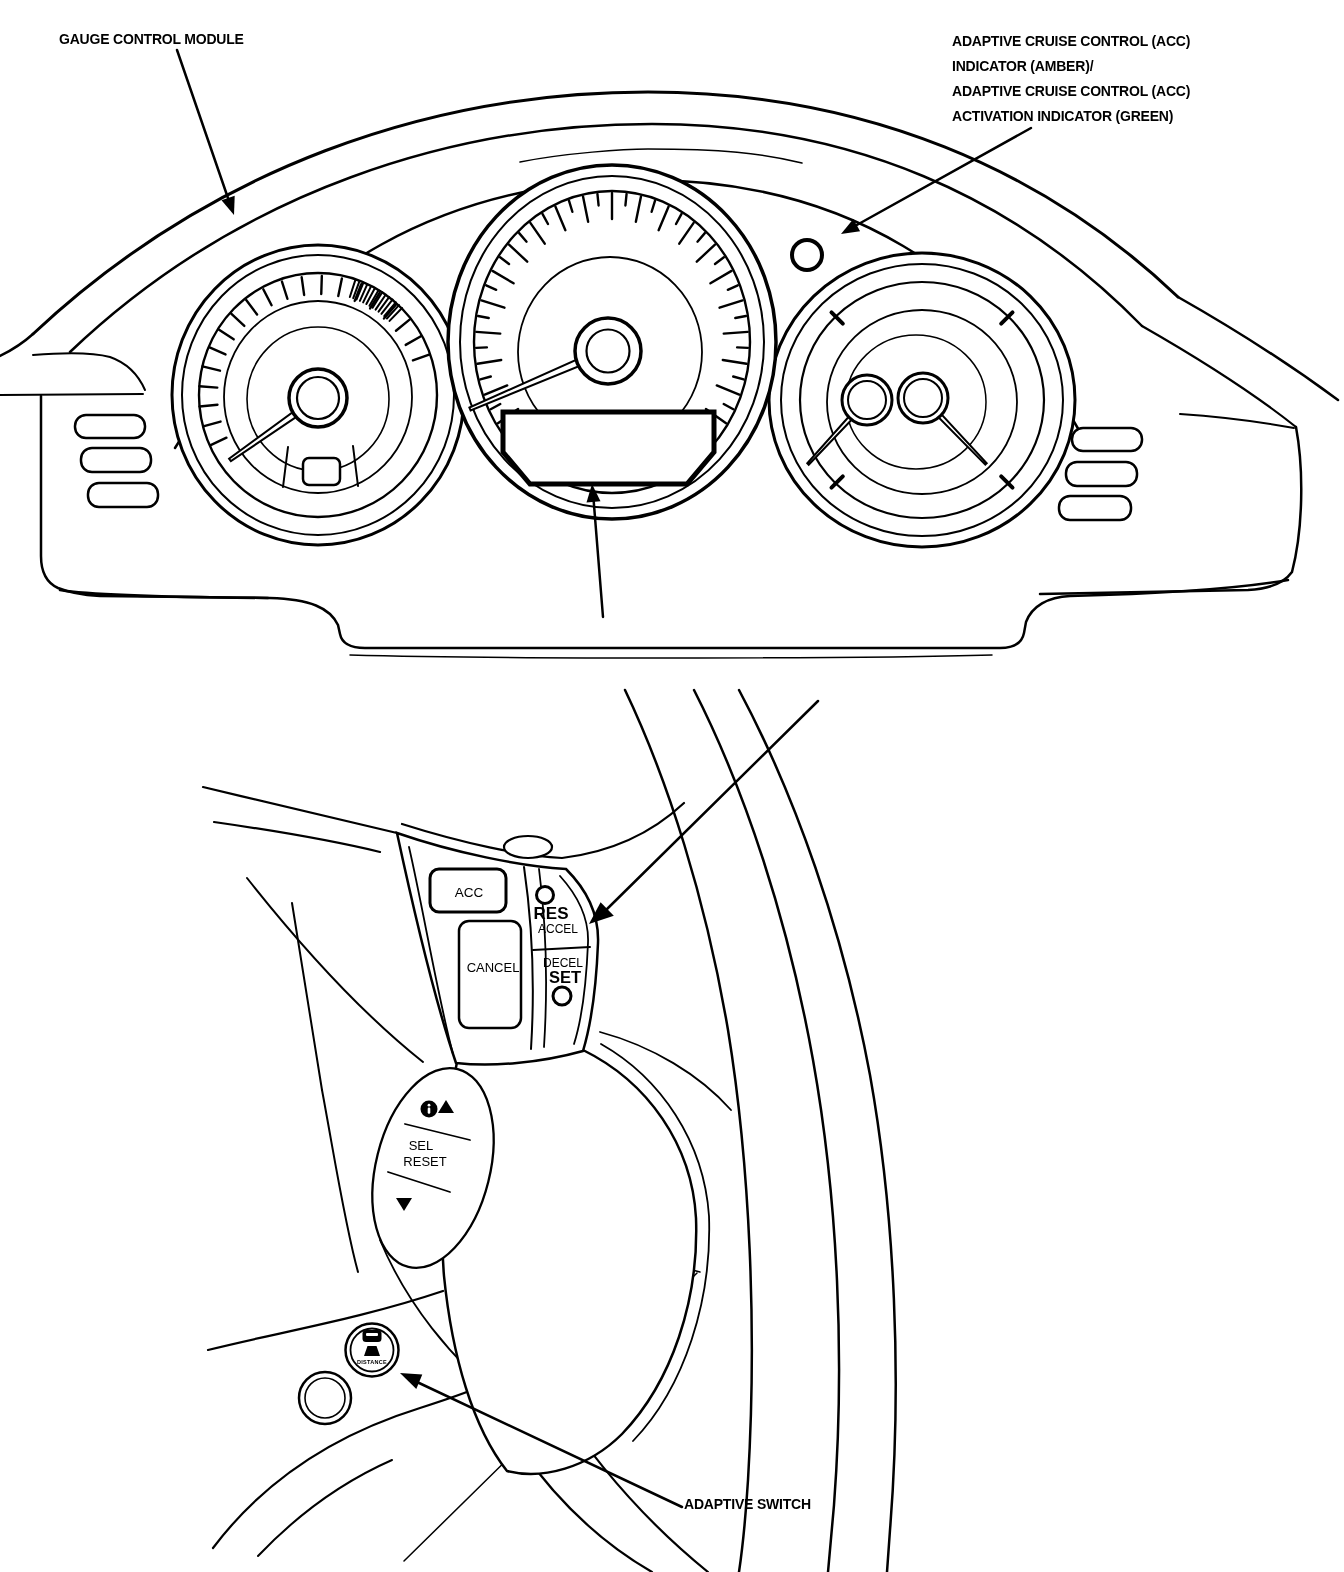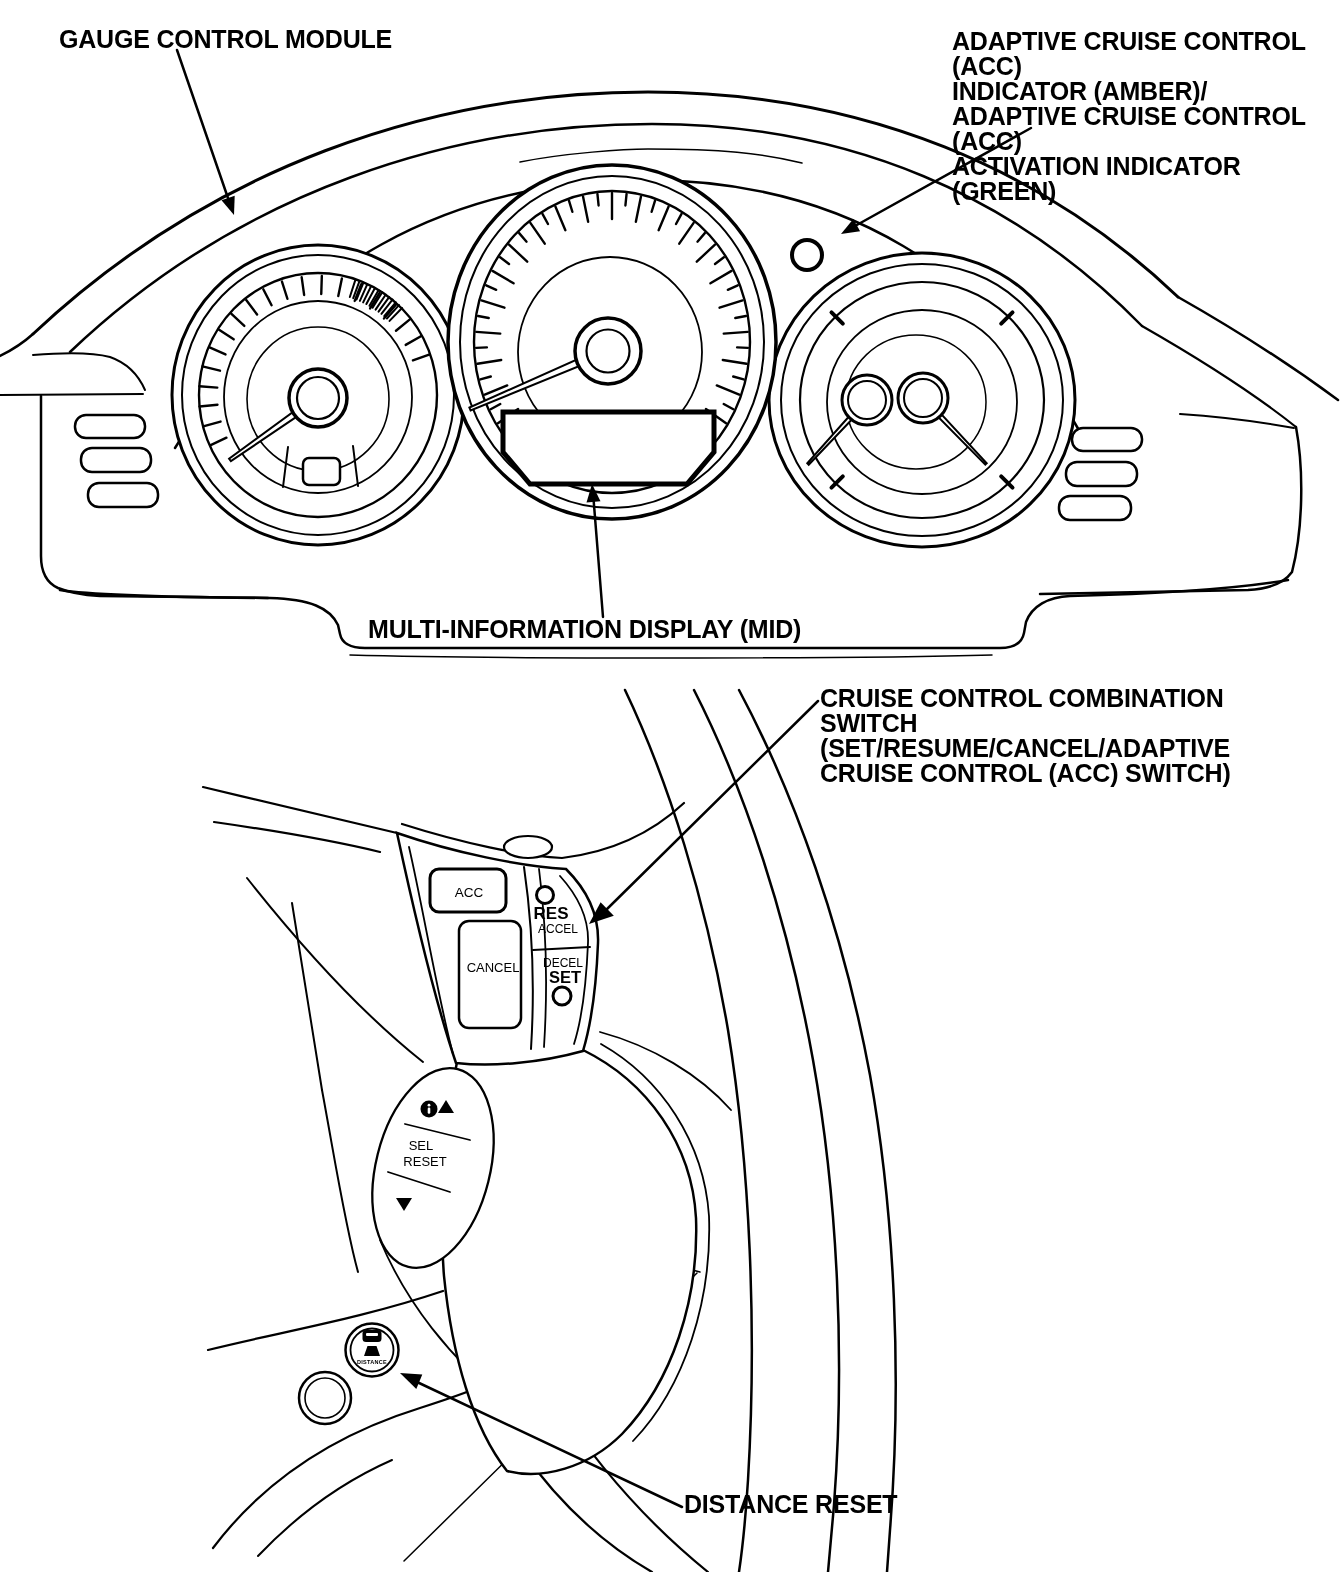--- a/index.html
+++ b/index.html
@@ -1,19 +1,19 @@
 <!DOCTYPE html>
 <html><head>
 <meta charset="utf-8">
 <style>
   html,body{margin:0;padding:0;background:#fff;}
   .stage{position:relative;width:1344px;height:1572px;background:#fff;overflow:hidden;
          font-family:"Liberation Sans",sans-serif;color:#000;}
   .stage svg{position:absolute;left:0;top:0;}
-  .callout{position:absolute;font-weight:bold;font-size:25px;line-height:25px;
+  .callout{position:absolute;font-weight:bold;font-size:14px;line-height:25px;
            letter-spacing:-0.2px;white-space:pre-line;color:#000;}
   svg text{font-family:"Liberation Sans",sans-serif;fill:#000;}
   .ln{fill:none;stroke:#000;}
 </style>
 </head>
 <body>
 
 <div class="stage">
 <svg width="1344" height="1572" viewBox="0 0 1344 1572">
 
@@ -291,20 +291,16 @@
   </g>
 </svg>
 
   <div class="callout" style="left:59px;top:27px">GAUGE CONTROL MODULE</div>
 
   <div class="callout" style="left:952px;top:29px;width:396px">ADAPTIVE CRUISE CONTROL (ACC)
 INDICATOR (AMBER)/
 ADAPTIVE CRUISE CONTROL (ACC)
 ACTIVATION INDICATOR (GREEN)</div>
 
-  <div class="callout" style="left:368px;top:617px">MULTI-INFORMATION DISPLAY (MID)</div>
-
-  <div class="callout" style="left:820px;top:686px;width:460px">CRUISE CONTROL COMBINATION SWITCH
-(SET/RESUME/CANCEL/ADAPTIVE
-CRUISE CONTROL (ACC) SWITCH)</div>
-
-  <div class="callout" style="left:684px;top:1492px">DISTANCE RESET</div>
+
+
+  <div class="callout" style="left:684px;top:1492px">ADAPTIVE SWITCH</div>
 </div>
 
 </body></html>

